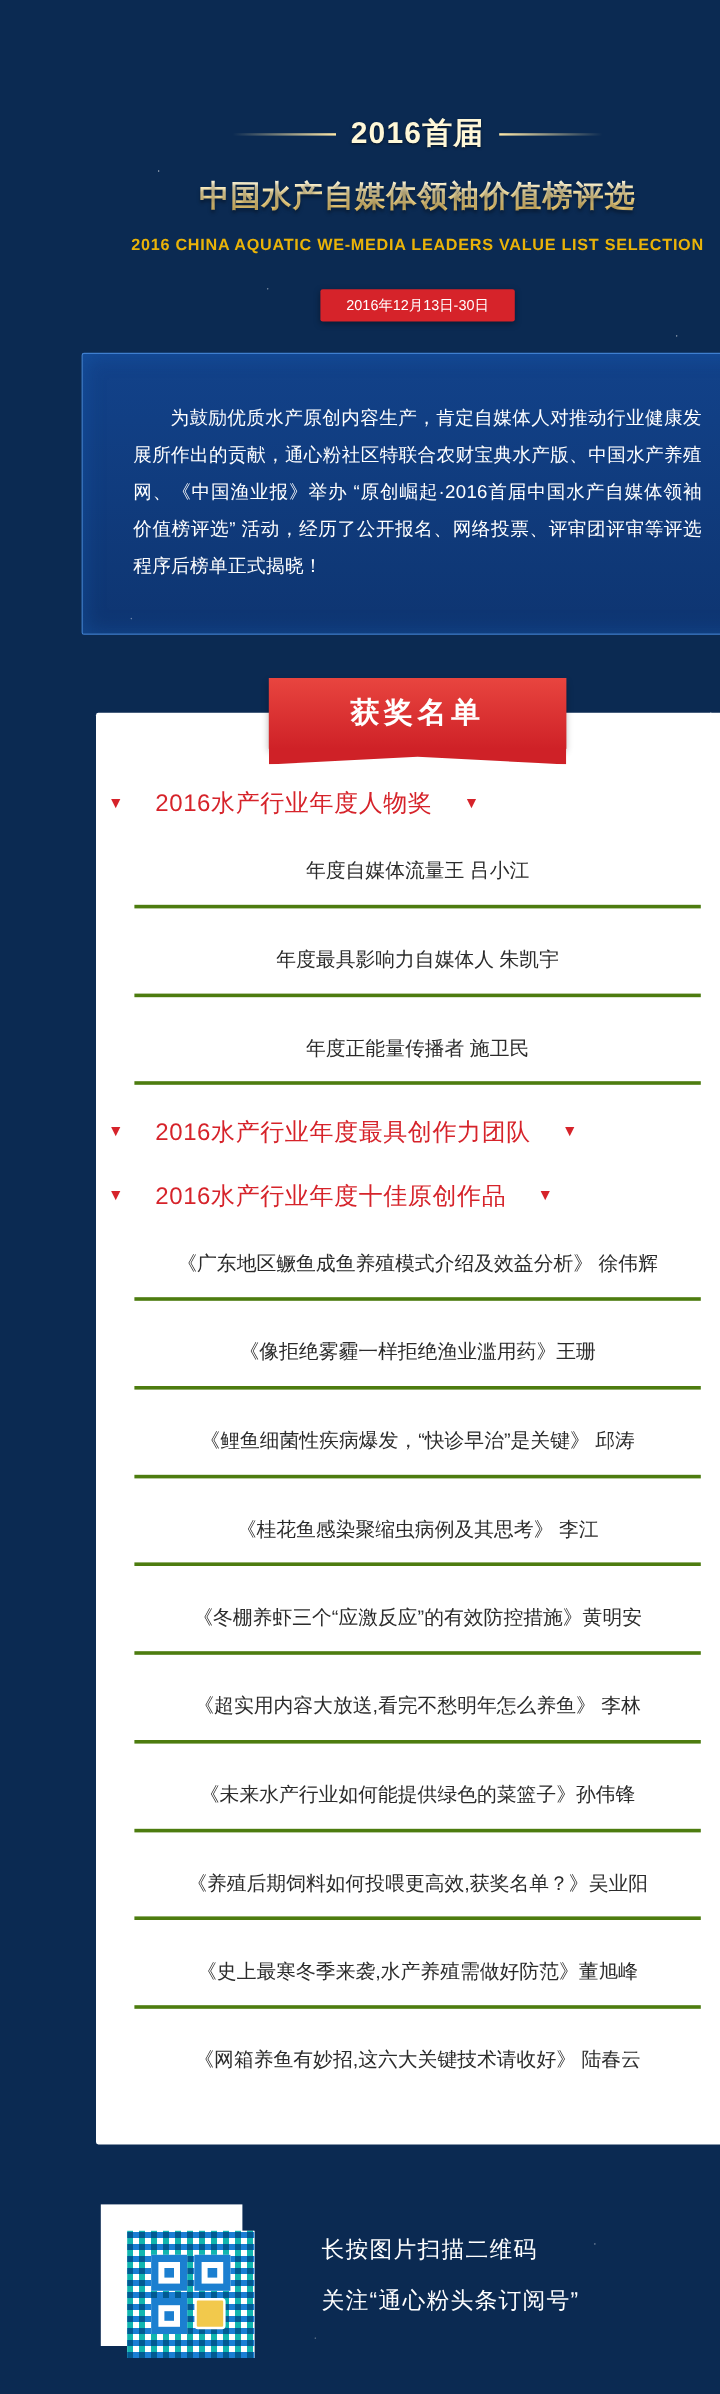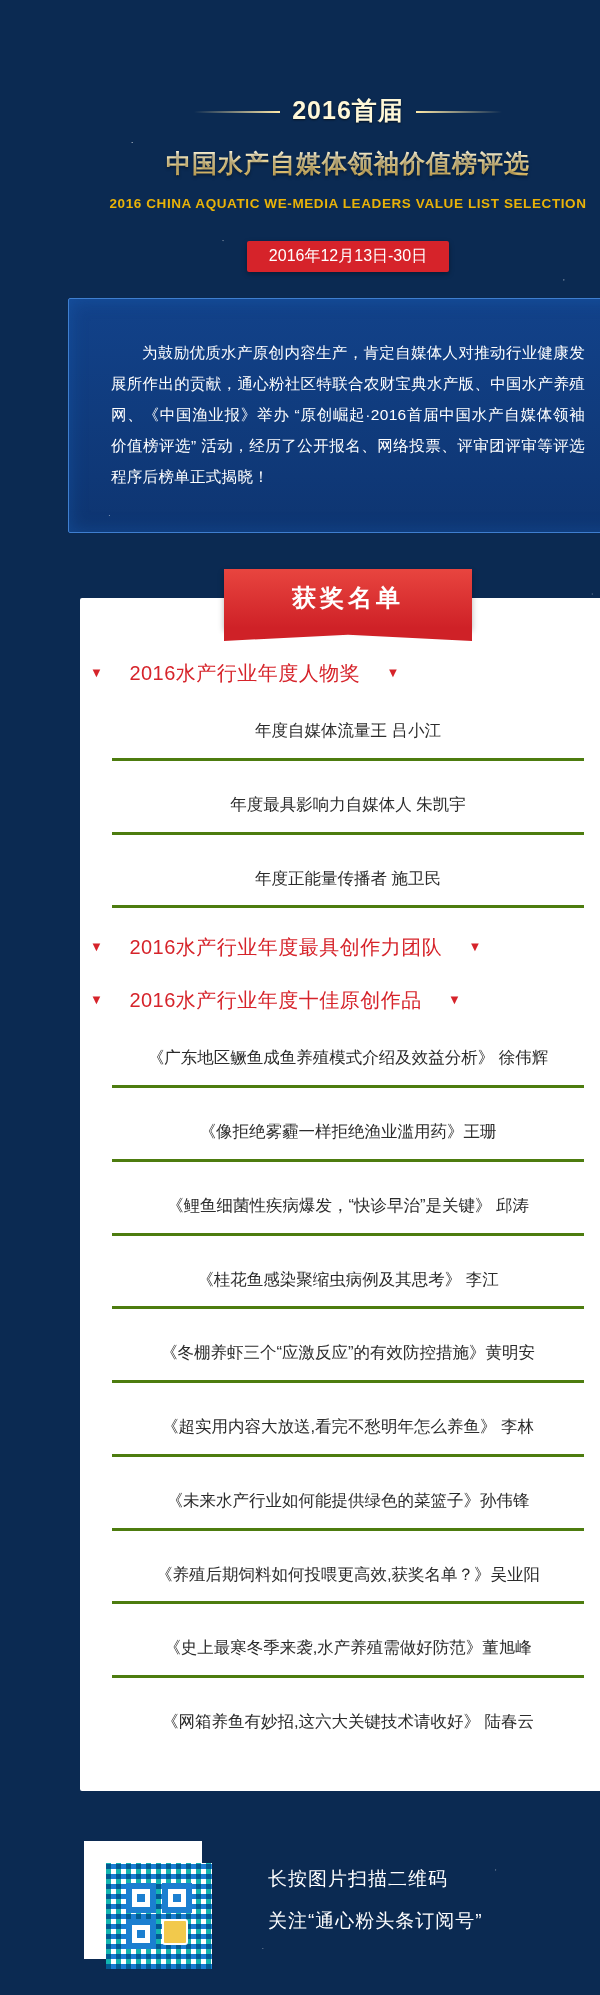--- a/index.html
+++ b/index.html
@@ -104,21 +104,21 @@
     margin-top: 2px;
     font-size: 11px;
     letter-spacing: 5px;
     color: #f4d58a;
   }
   .date-badge {
     margin: 14px auto 0;
     display: inline-block;
     background: #d6232a;
     color: #fff;
-    font-size: 16px;
+    font-size: 12px;
     padding: 5px 22px;
     border-radius: 2px;
     box-shadow: 0 2px 5px rgba(0,0,0,.35);
   }
 
   
   .intro {
     margin: 26px 20px 0;
     background: linear-gradient(180deg, #12428a 0%, #0e3571 100%);
     border: 1px solid #3f7fd0;

